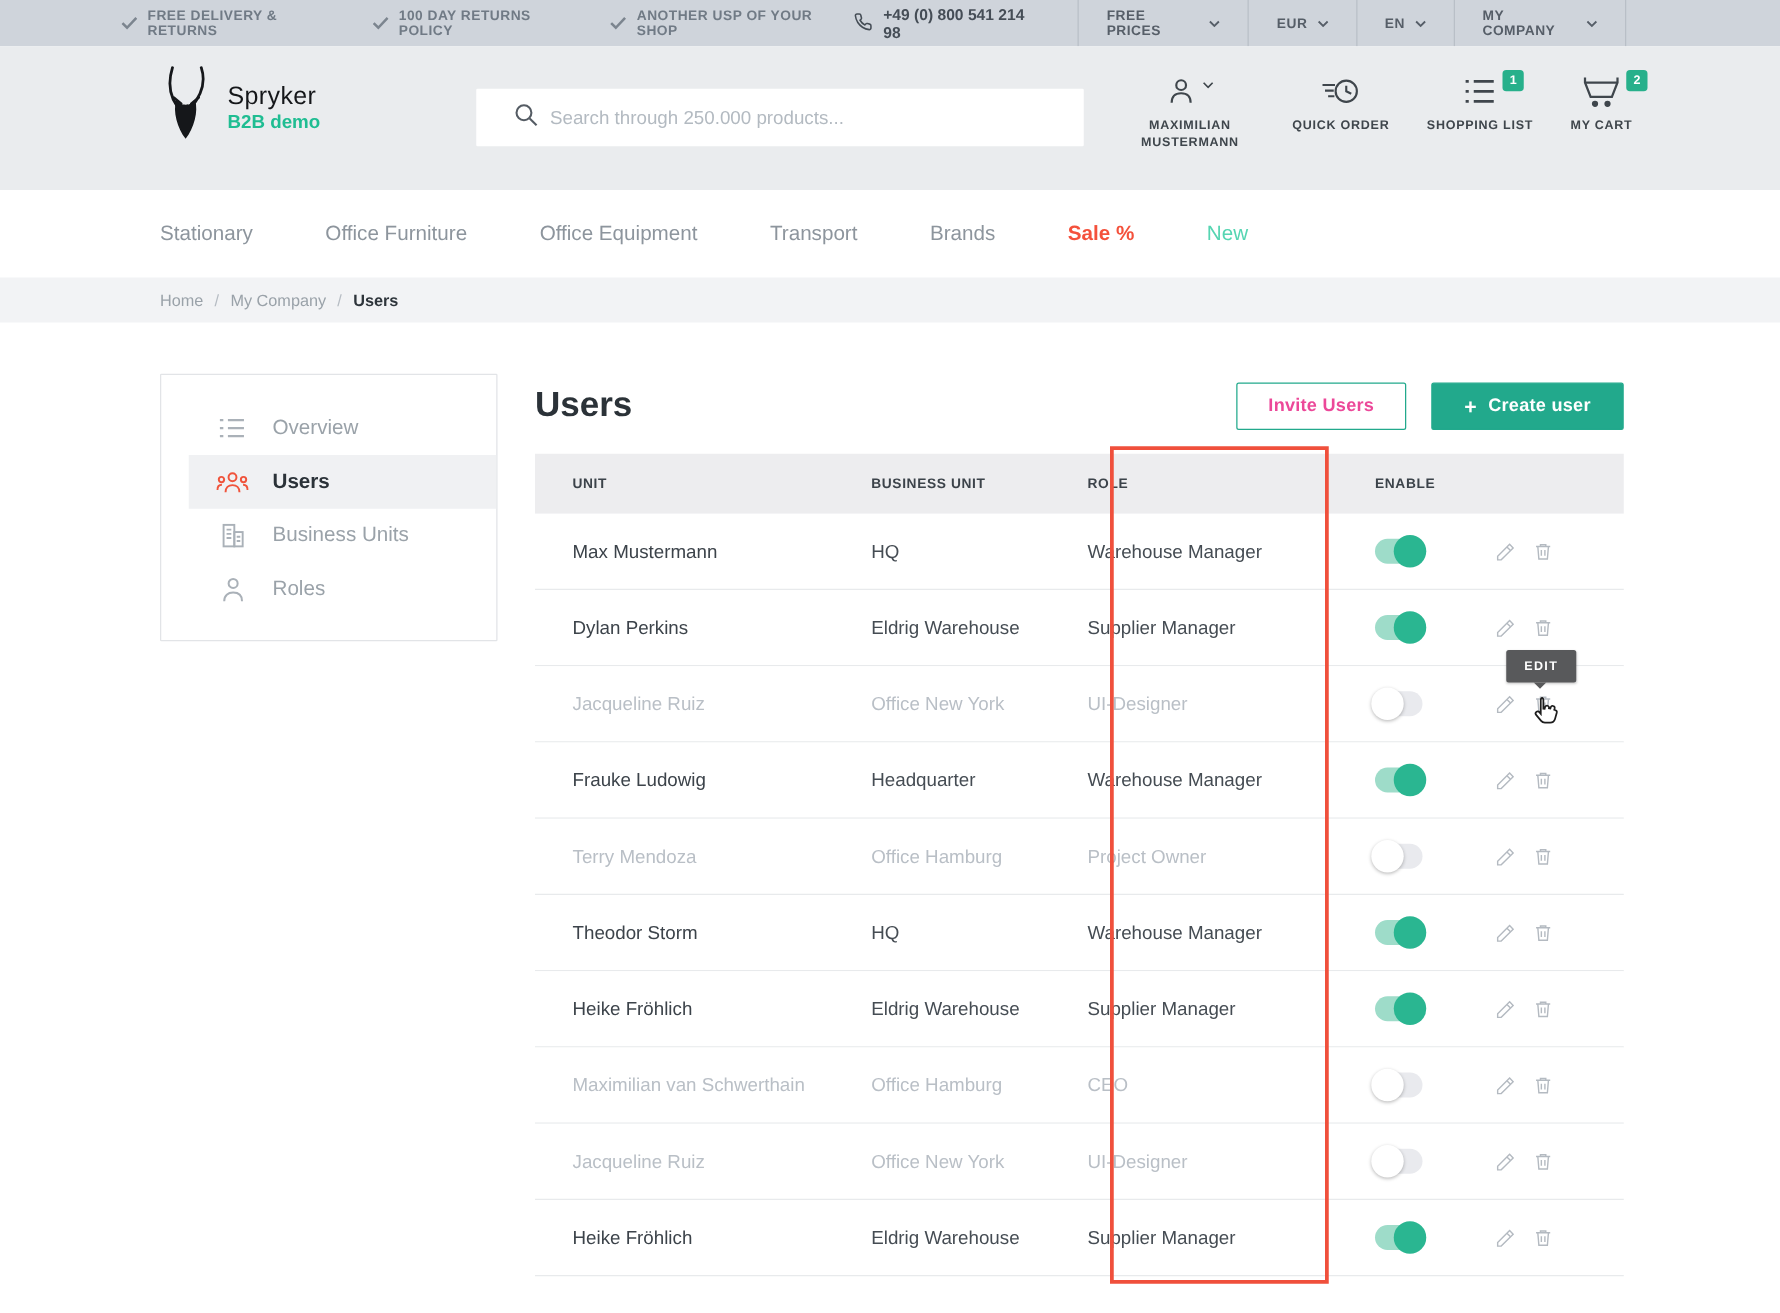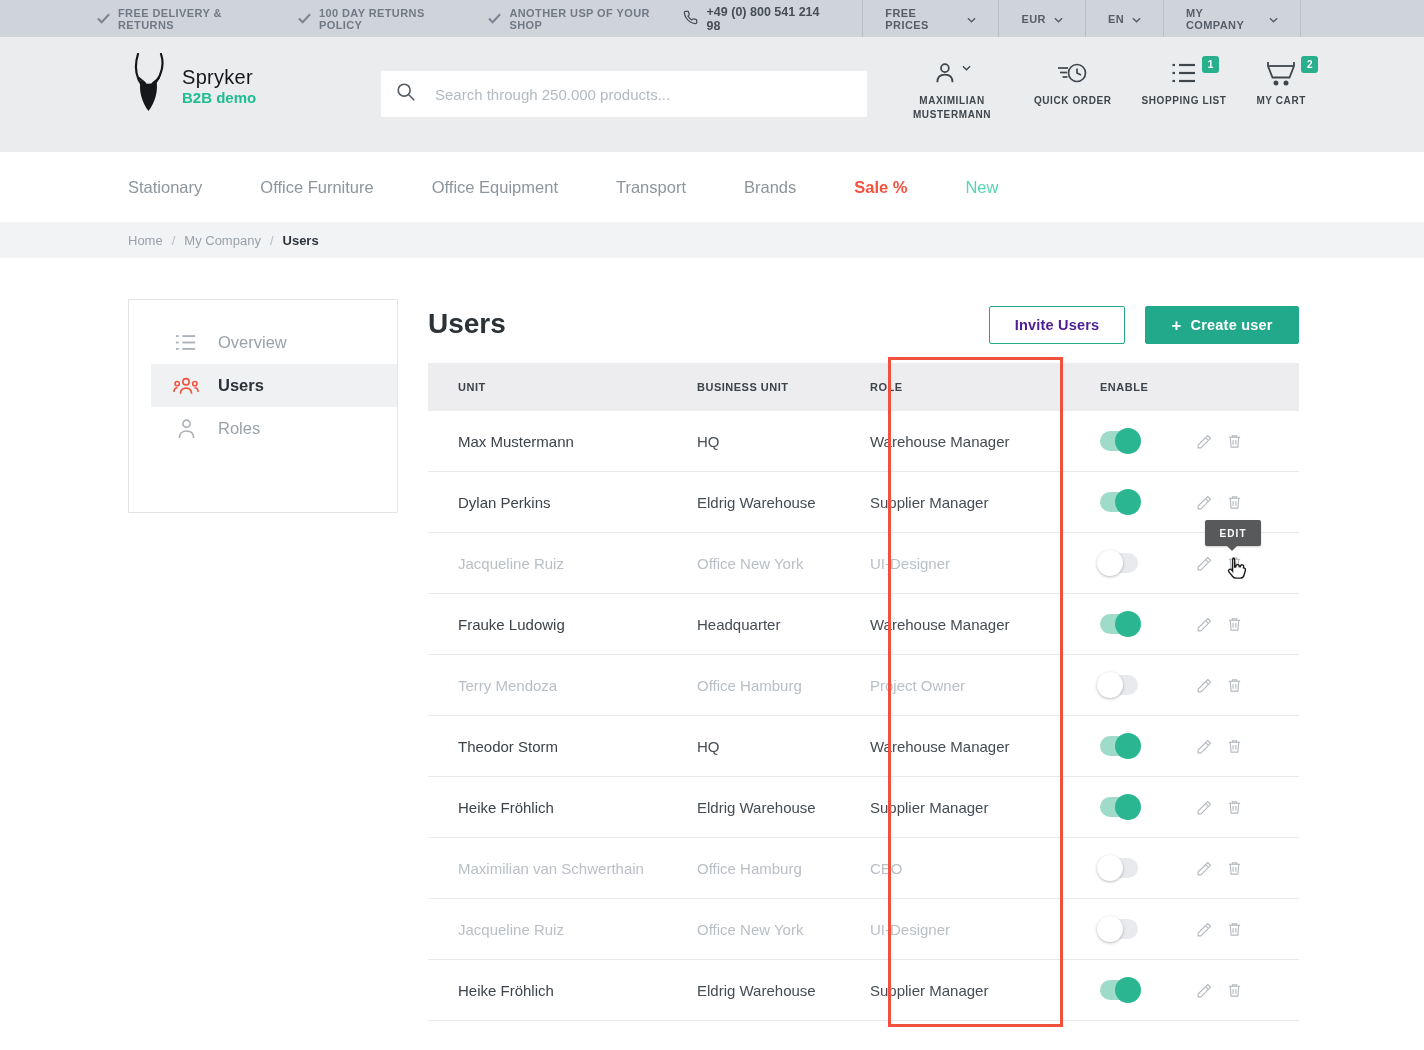--- a/index.html
+++ b/index.html
@@ -15,21 +15,21 @@
   .phone { display:flex; align-items:center; gap:9px; font-size:12.5px; font-weight:bold; color:#454d56; padding-right:28px; cursor:pointer; }
   .tmenu { display:flex; align-items:center; gap:8px; padding:0 22px; border-left:1px solid #b9bfc7; font-size:11px; font-weight:bold; letter-spacing:.4px; color:#565e68; cursor:pointer; }
   .topbar-tail { width:126px; border-left:1px solid #b9bfc7; }
 
   
   .header { height:115px; background:#eaecee; position:relative; }
   .logo { position:absolute; left:126px; top:16px; display:flex; align-items:flex-start; gap:10px; cursor:pointer; }
   .brand-text { margin-top:14px; }
   .brand-name { font-size:20px; font-weight:normal; color:#15171a; letter-spacing:.3px; line-height:1; }
   .brand-tagline { font-size:15px; font-weight:bold; color:#1fbd92; text-align:right; margin-top:2px; }
-  .search { position:absolute; left:381px; top:34px; width:486px; height:46px; background:#fff; display:flex; align-items:center; gap:18px; padding-left:14px; border-radius:1px; }
+  .search { position:absolute; left:381px; top:34px; width:486px; height:46px; background:#fff; display:flex; align-items:center; gap:8px; padding-left:29px; border-radius:1px; }
   .search input { border:none; outline:none; flex:1; font-size:15px; color:#3c434a; font-family:"Liberation Sans", sans-serif; background:transparent; }
   .search input::placeholder { color:#b3bac1; }
   .actions { position:absolute; left:900px; top:22px; width:406px; display:flex; justify-content:space-between; }
   .action { display:flex; flex-direction:column; align-items:center; gap:7px; color:#3f464c; cursor:pointer; }
   .action .icon-wrap { position:relative; height:28px; display:flex; align-items:center; }
   .action-label { font-size:10px; font-weight:bold; letter-spacing:.6px; text-align:center; line-height:1.4; max-width:104px; }
   .badge { position:absolute; top:-3px; right:-22px; background:#27b08b; color:#fff; min-width:17px; height:17px; border-radius:3px; font-size:10px; font-weight:bold; display:flex; align-items:center; justify-content:center; padding:0 3px; }
 
   
   .nav { height:70px; background:#fff; display:flex; align-items:center; gap:58px; padding-left:128px; font-size:16.5px; color:#8d959d; }
@@ -44,21 +44,21 @@
   
   .sidebar { position:absolute; left:128px; top:299px; width:270px; height:214px; background:#fff; border:1px solid #e2e4e7; border-radius:1px; padding-top:21px; }
   .side-item { height:43px; display:flex; align-items:center; gap:19px; padding-left:44px; font-size:16.5px; color:#9aa2a9; cursor:pointer; }
   .side-item .sicon { width:26px; display:flex; justify-content:center; color:#aab1b8; }
   .side-item.active { background:#f0f1f3; margin-left:22px; padding-left:22px; color:#2b3238; font-weight:bold; }
   .side-item.active .sicon { color:#f0543c; }
 
   
   .page-title { position:absolute; left:428px; top:308px; font-size:28px; font-weight:bold; color:#2b3238; }
   .btn { position:absolute; top:306px; height:38px; display:flex; align-items:center; justify-content:center; font-size:14.5px; font-weight:bold; border-radius:2px; cursor:pointer; letter-spacing:.2px; }
-  .btn-invite { left:989px; width:136px; background:#fff; border:1px solid #22a98c; color:#4c1d95; }
+  .btn-invite { left:989px; width:136px; background:#fff; border:1px solid #22a98c; color:#ec4899; }
   .btn-create { left:1145px; width:154px; background:#22a98c; border:1px solid #22a98c; color:#fff; gap:9px; }
   .plus-glyph { font-size:17px; font-weight:bold; line-height:1; }
 
   
   .table { position:absolute; left:428px; top:363px; width:871px; }
   .thead { height:48px; background:#ededef; display:flex; align-items:center; font-size:11px; font-weight:bold; letter-spacing:.5px; color:#3c434a; }
   .col-name   { width:231px; padding-left:30px; }
   .col-bu     { width:211px;padding-left:38px; }
   .col-role   { width:230px; }
   .col-enable { flex:1; display:flex; align-items:center; }
@@ -273,20 +273,30 @@
           <circle cx="4.5" cy="8" r="2.3"></circle>
           <path d="M1 17 c0-3 1.5-4.6 3.9-4.6"></path>
           <circle cx="23.5" cy="8" r="2.3"></circle>
           <path d="M27 17 c0-3-1.5-4.6-3.9-4.6"></path>
         </svg>
       </span>
       <span>Users</span>
     </div>
     <div class="side-item">
       <span class="sicon">
+        <svg width="21" height="21" viewBox="0 0 22 22" fill="none" stroke="currentColor" stroke-width="1.6">
+          <rect x="3" y="2" width="9" height="18"></rect>
+          <rect x="12" y="8" width="7" height="12"></rect>
+          <path d="M5.5 6 H9.5 M5.5 9.5 H9.5 M5.5 13 H9.5 M14 12 H17 M14 15.5 H17"></path>
+        </svg>
+      </span>
+      <span>Business Units</span>
+    </div>
+    <div class="side-item">
+      <span class="sicon">
         <svg width="19" height="21" viewBox="0 0 20 22" fill="none" stroke="currentColor" stroke-width="1.7">
           <circle cx="10" cy="6" r="3.8"></circle>
           <path d="M2.5 21 c0-5 3.2-7.3 7.5-7.3 s7.5 2.3 7.5 7.3"></path>
         </svg>
       </span>
       <span>Roles</span>
     </div>
   </div>
 
 <h1 class="page-title">Users</h1>

